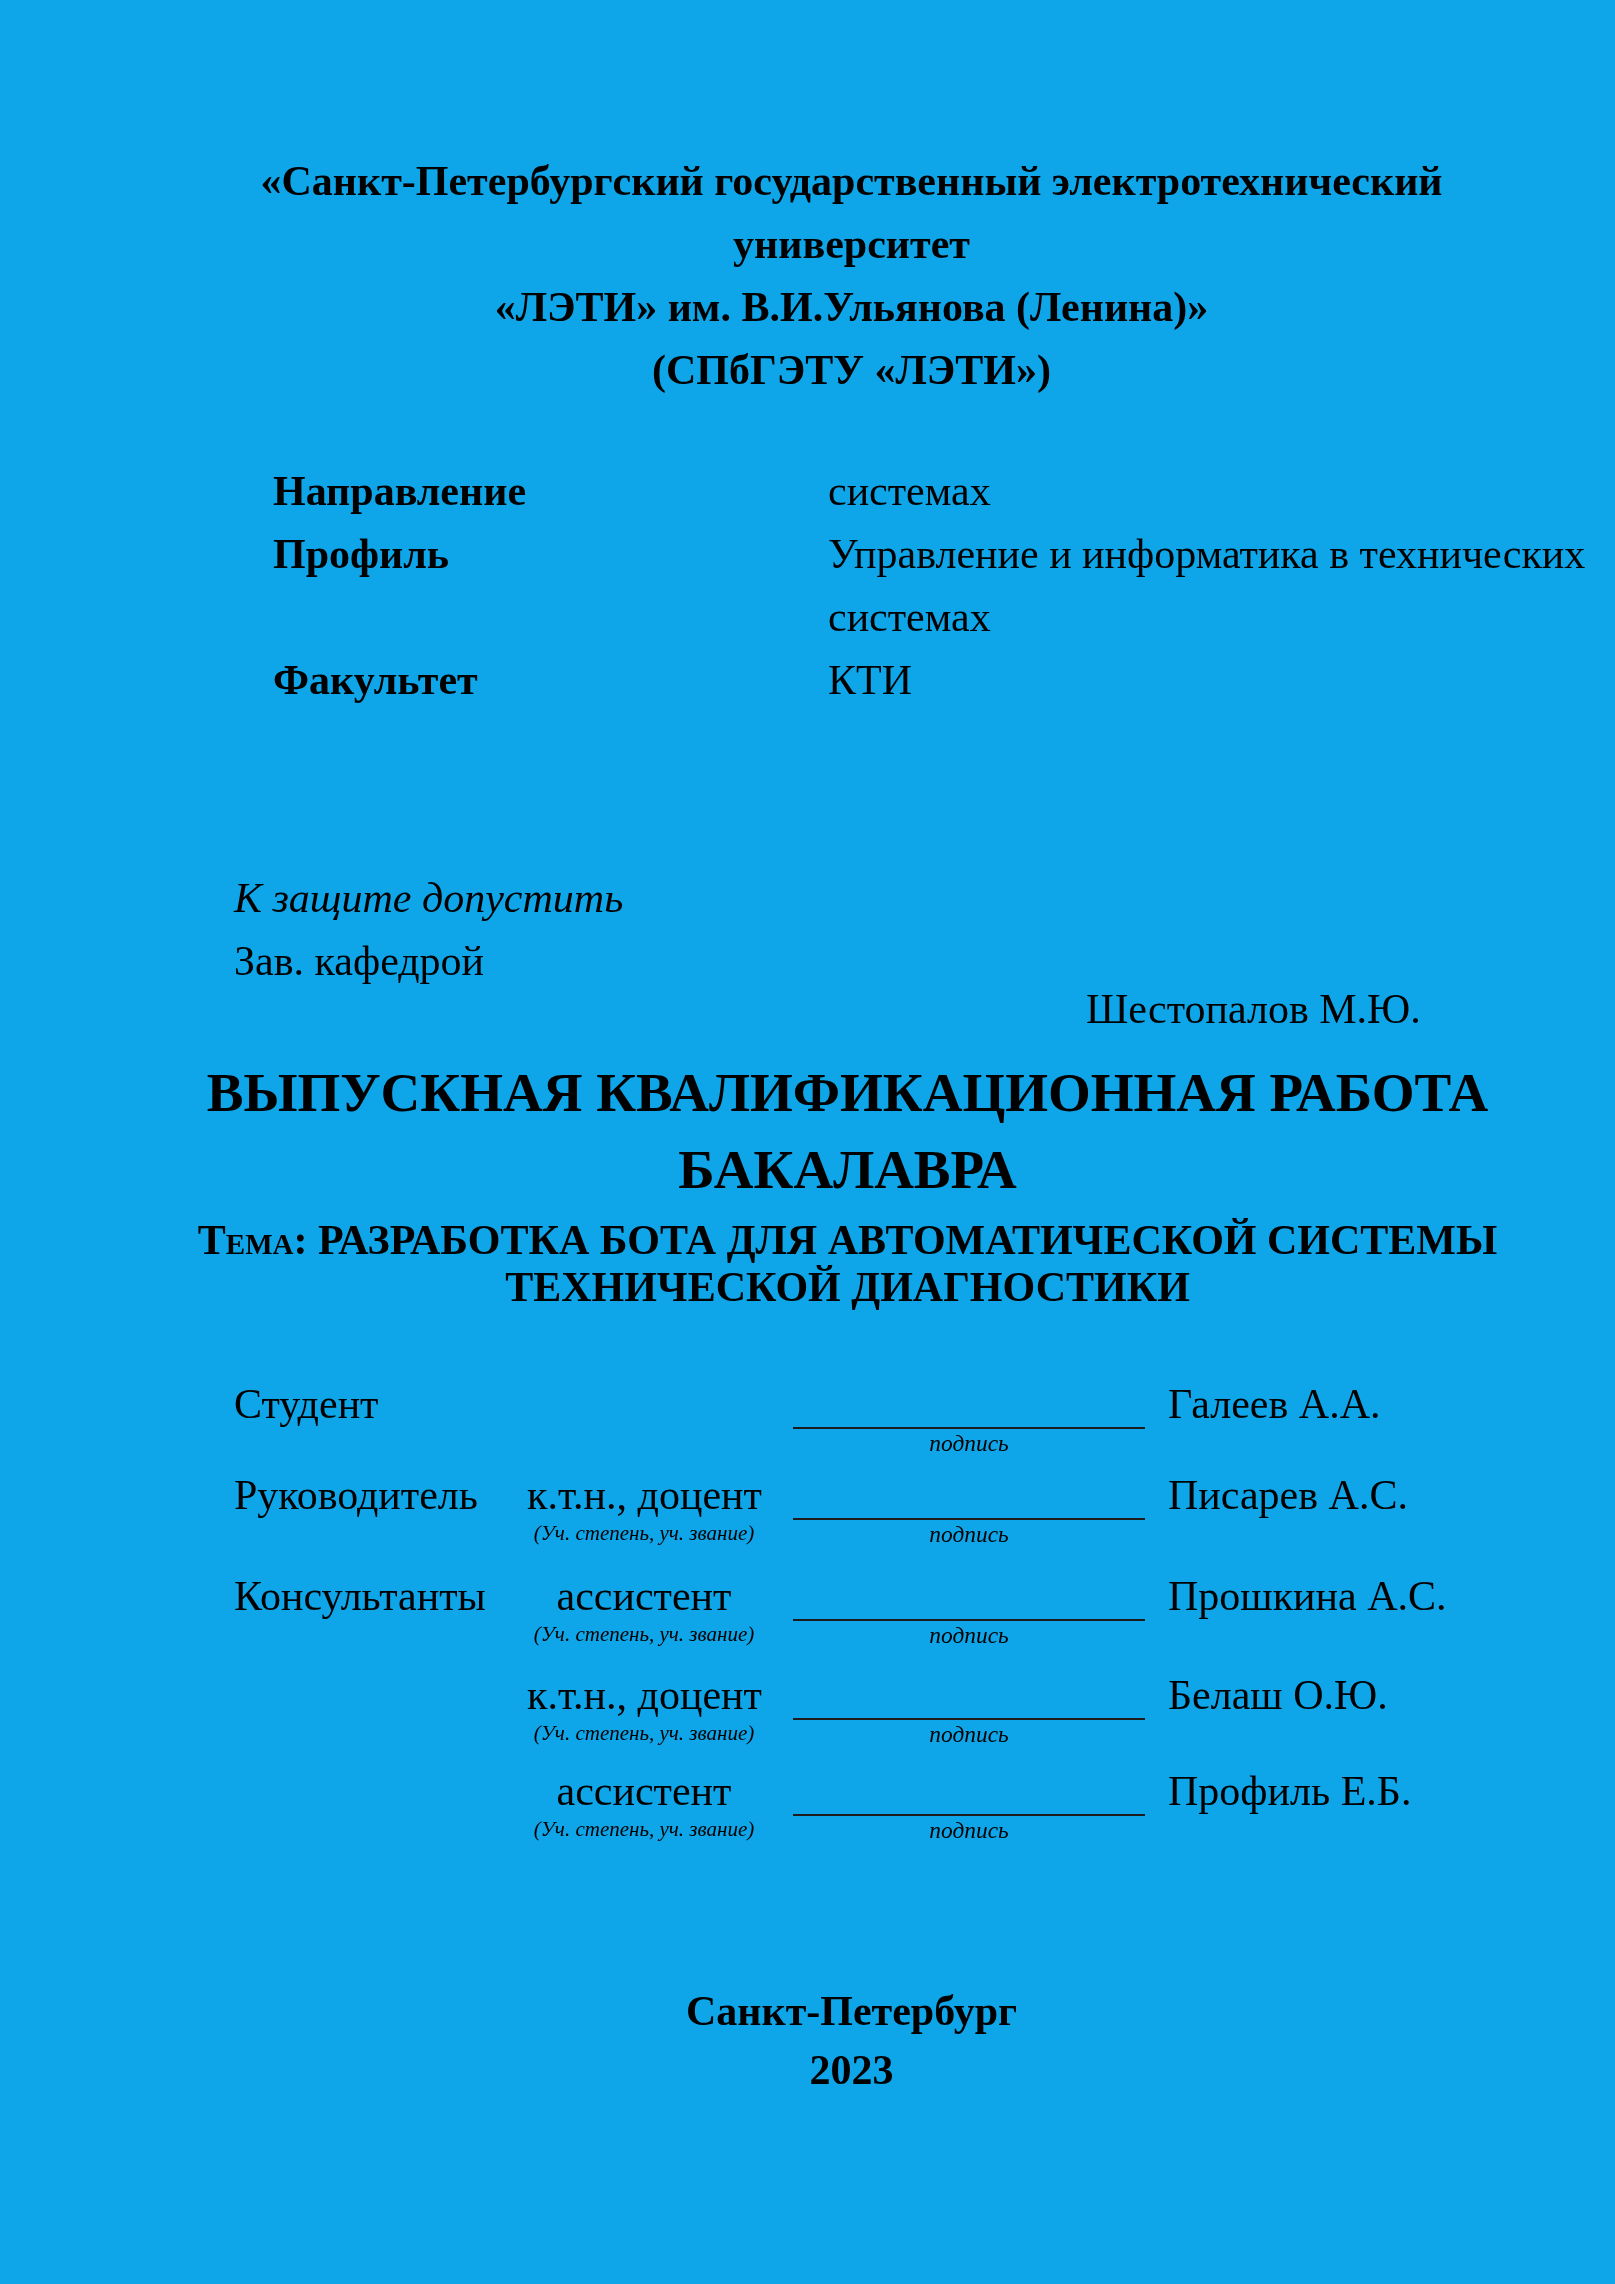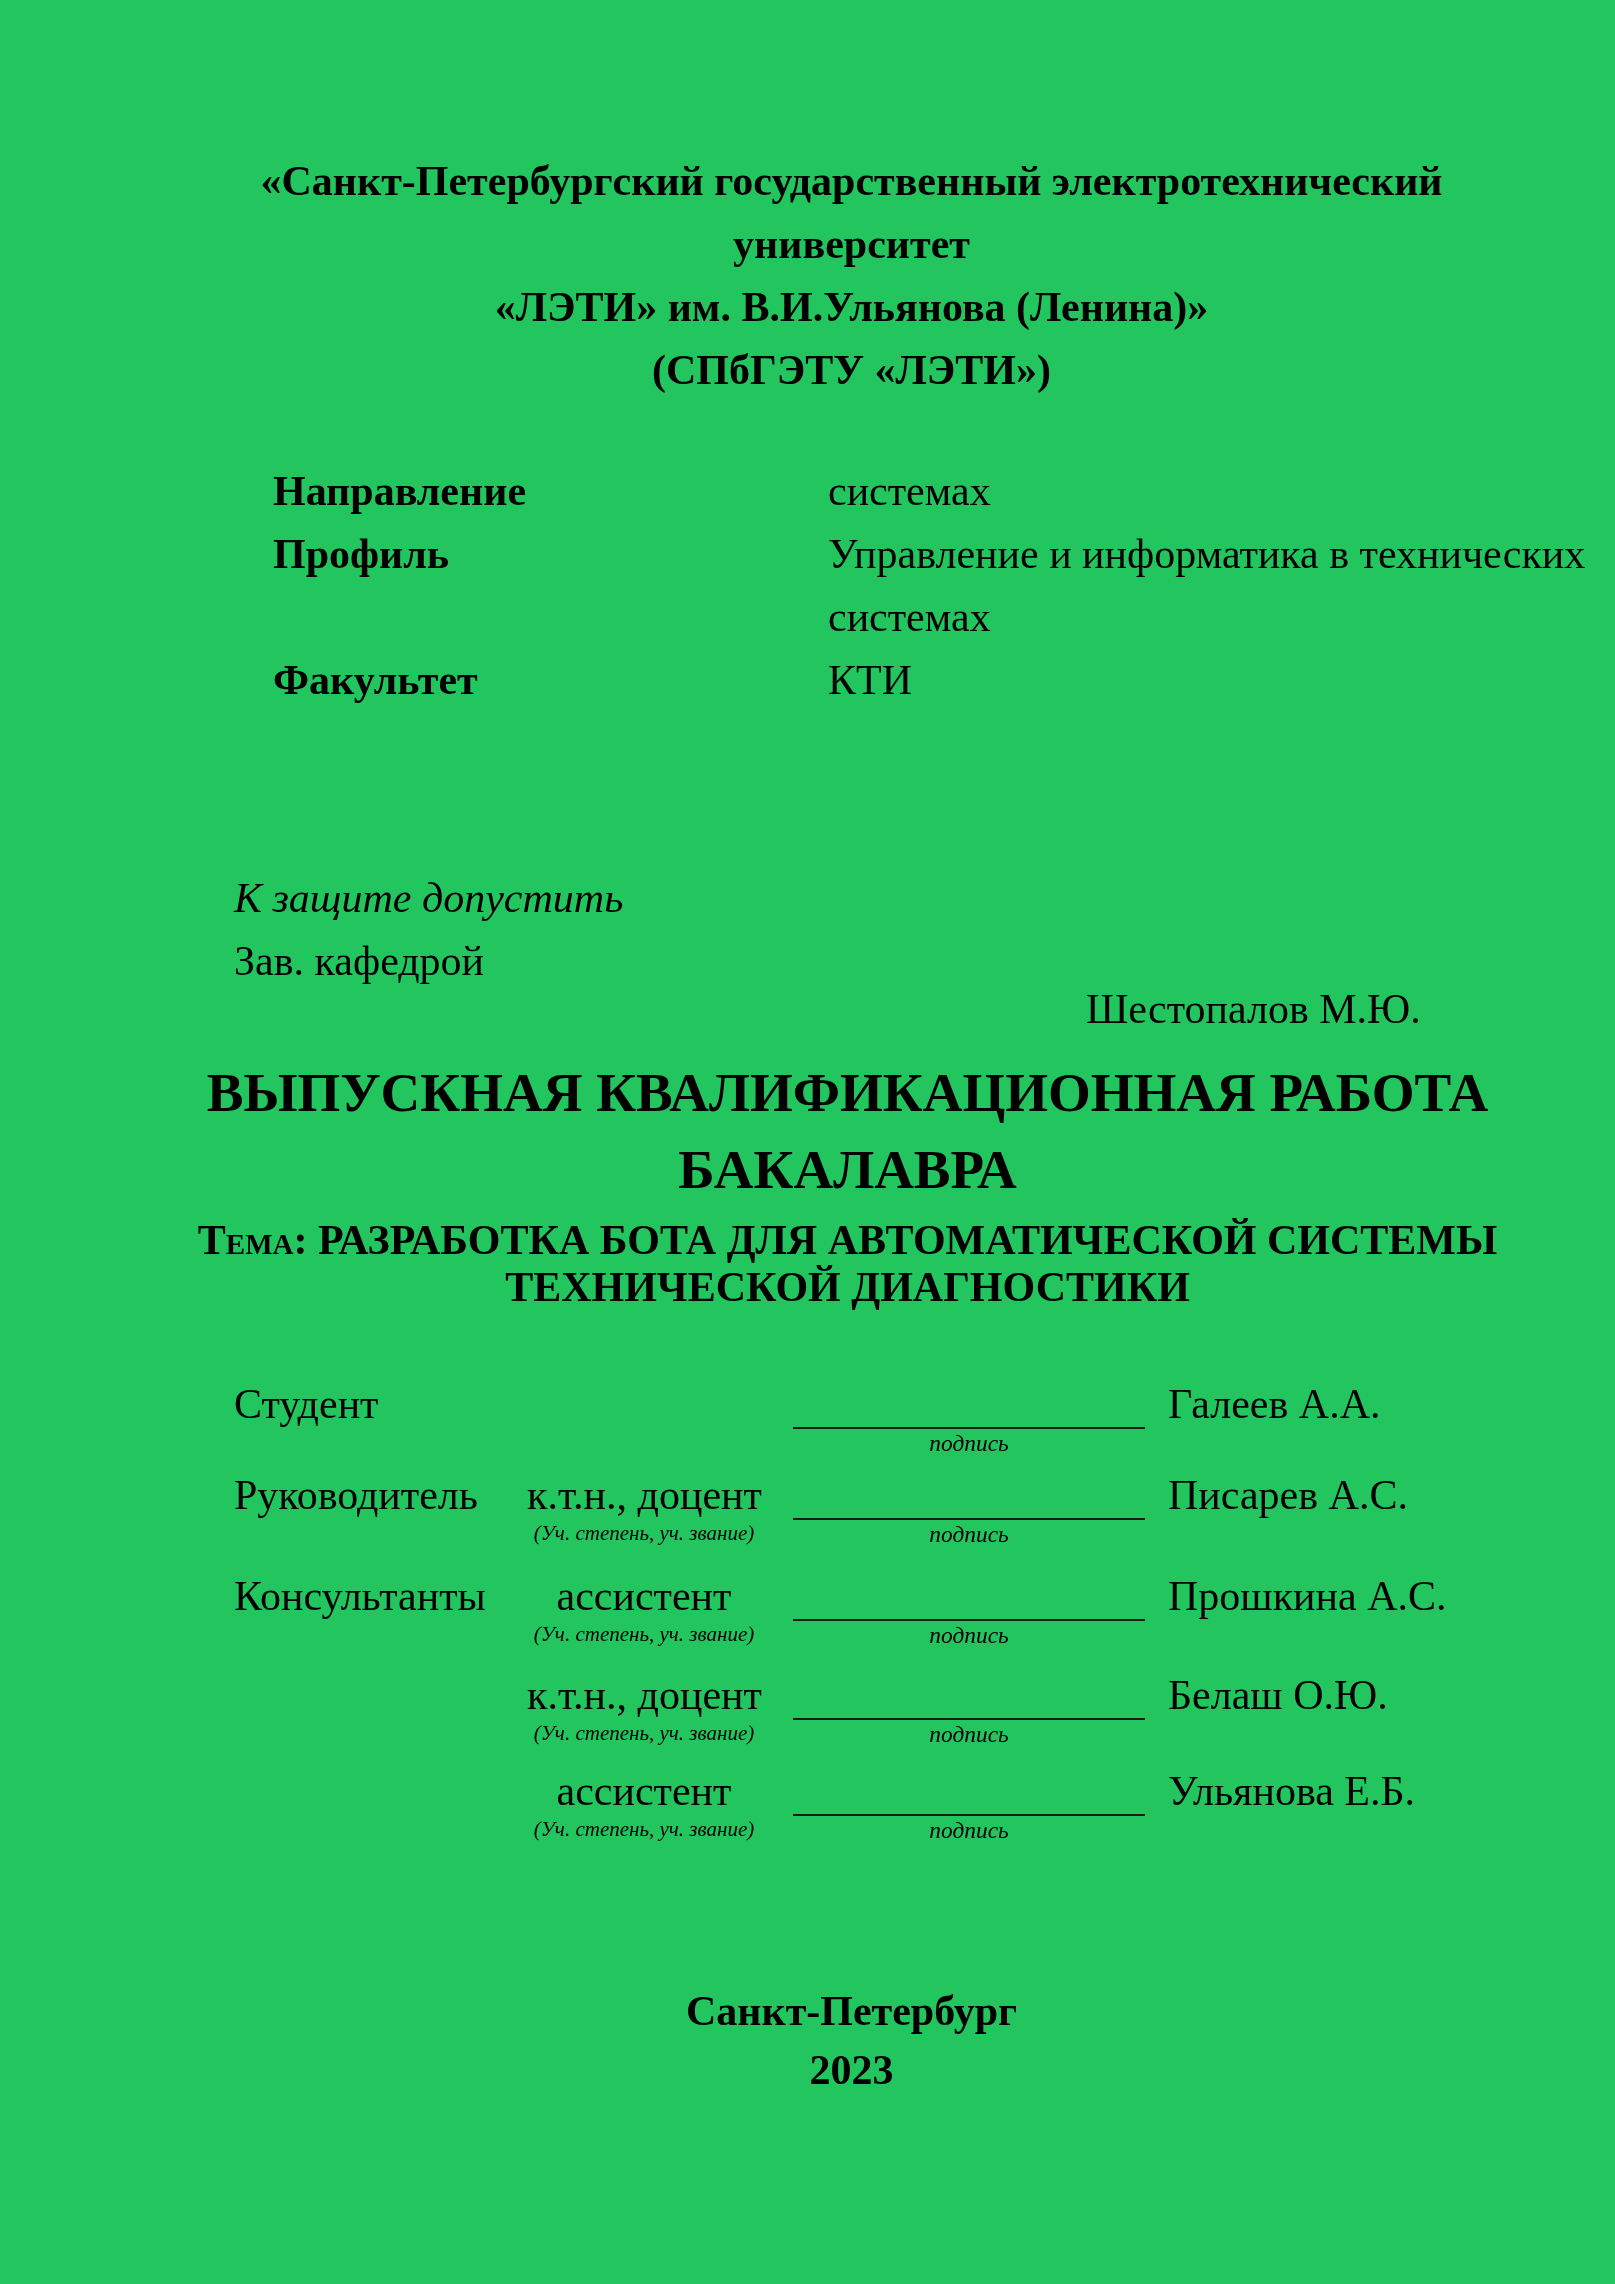--- a/index.html
+++ b/index.html
@@ -152,21 +152,21 @@
     top: 1982px;
     text-align: center;
     font-size: 42px;
     line-height: 59px;
     font-weight: bold;
   }
 </style>
 </head>
 <body>
 
-<div class="page" style="background: #22c55e; color: rgb(0, 0, 0);">
+<div class="page" style="background: #0ea5e9; color: rgb(0, 0, 0);">
 
   <div class="univ">
     <div>«Санкт-Петербургский государственный электротехнический</div>
     <div>университет</div>
     <div>«ЛЭТИ» им. В.И.Ульянова (Ленина)»</div>
     <div>(СПбГЭТУ «ЛЭТИ»)</div>
   </div>
 
   <div class="fields">
     <div class="field-row">
@@ -263,21 +263,21 @@
   <div class="sig-row" style="top:1769px">
     <div class="sig-role"></div>
     <div class="sig-degree">
       <div class="deg-main">ассистент</div>
       <div class="deg-cap">(Уч. степень, уч. звание)</div>
     </div>
     <div class="sig-linecol">
       <div class="sig-line"></div>
       <div class="sig-cap">подпись</div>
     </div>
-    <div class="sig-name">Ульянова Е.Б.</div>
+    <div class="sig-name">Профиль Е.Б.</div>
   </div>
 
   <div class="footer">
     <div>Санкт-Петербург</div>
     <div>2023</div>
   </div>
 
 </div>
 
 

